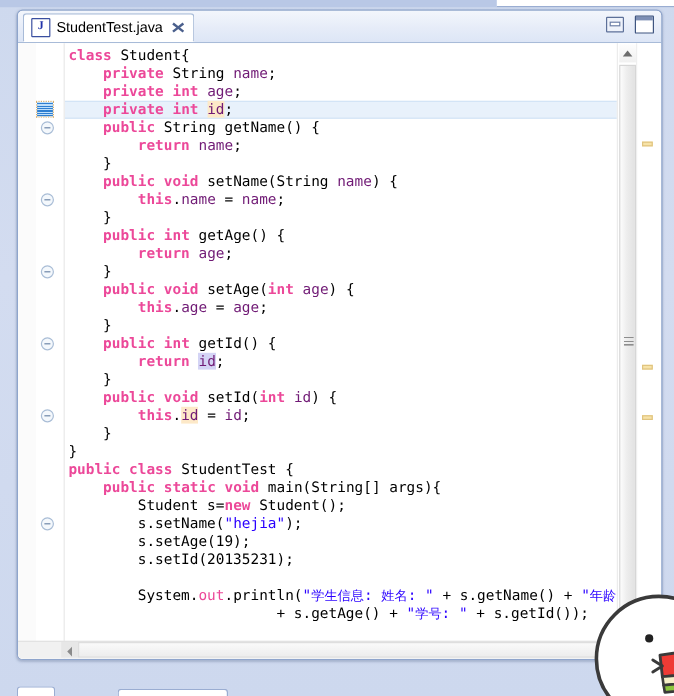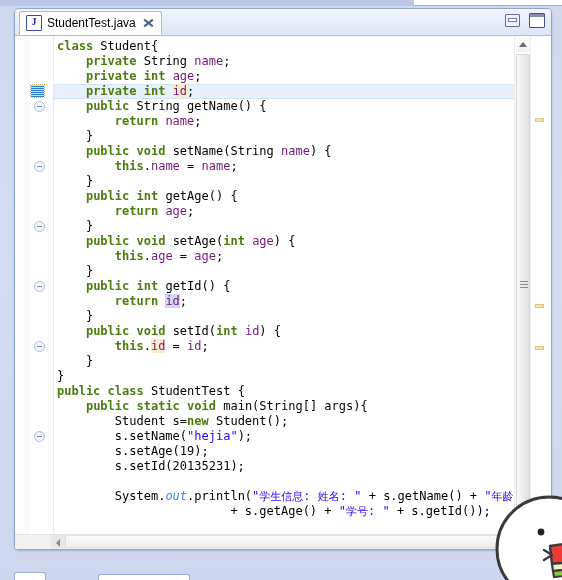--- a/index.html
+++ b/index.html
@@ -183,24 +183,24 @@
   .hl-line {
     position: absolute;
     left: 38px; right: 20px;
     height: 15px;
     background: #e8f1fb;
     border-top: 1px solid #d3e4f6;
     border-bottom: 1px solid #d3e4f6;
     box-sizing: border-box;
   }
 
-  .kw   { color: #4d7c0f; font-weight: bold; }
+  .kw   { color: #ec4899; font-weight: bold; }
   .fld  { color: #701a75; }
   .str  { color: #2a00ff; }
-  .ital { color: #3b82f6; font-style: italic; }
+  .ital { color: #ec4899; }
   .occ-o { background: #fde9c8; }
   .occ-w { background: #d4d4f5; }
   .cjk  { font-family: "DejaVu Sans", sans-serif; font-size: 11px; }
 
   
   .vscroll {
     position: absolute; right: 20px; top: 0;
     width: 16px; bottom: 14px;
     background: #ffffff;
     border-left: 1px solid #ececec;

